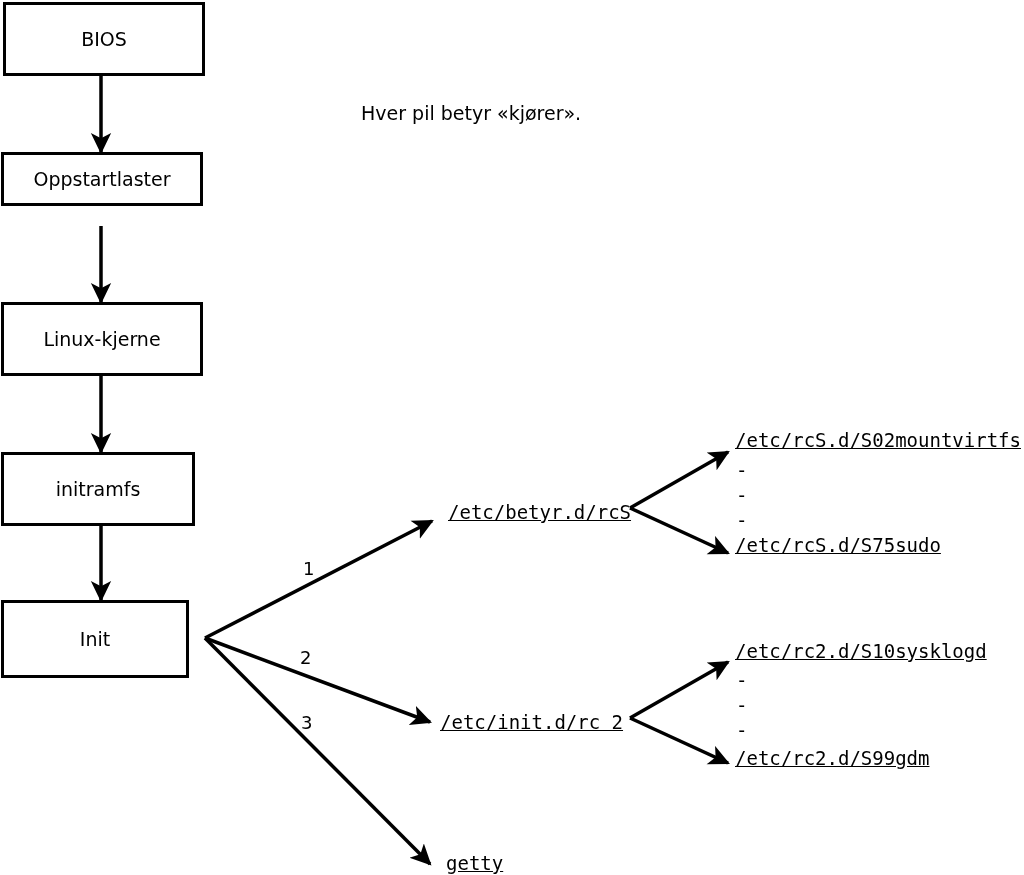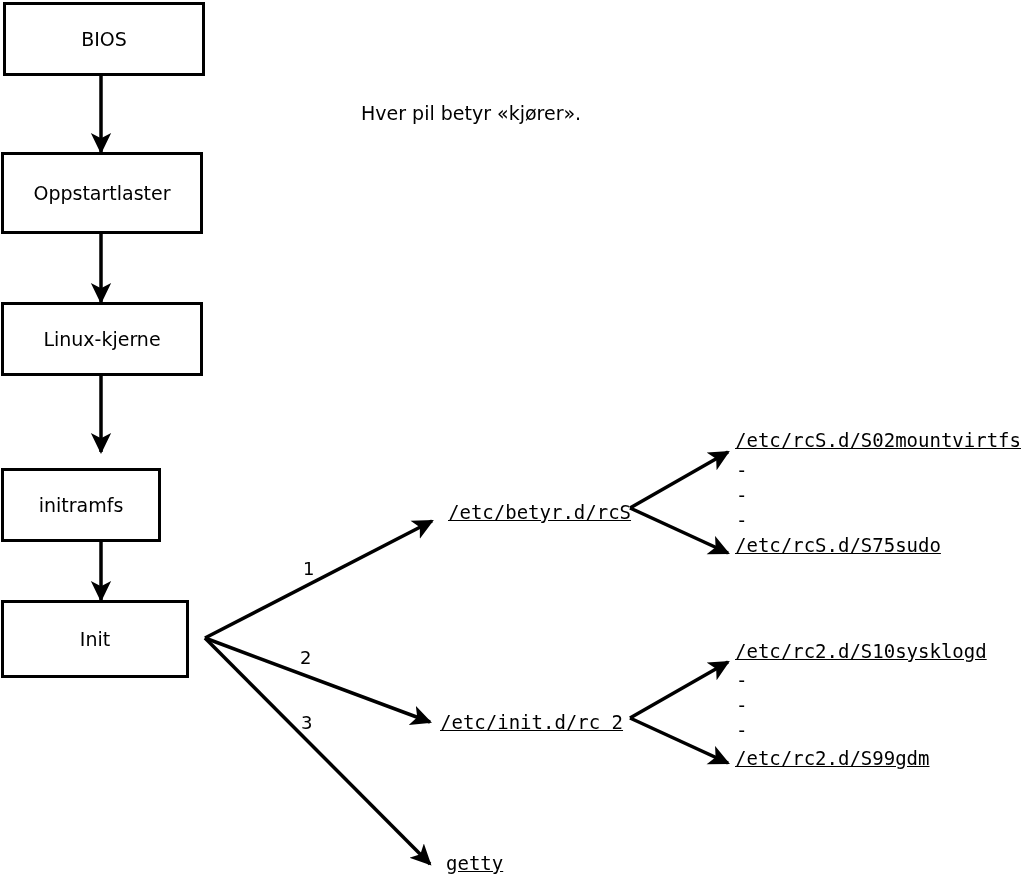--- a/index.html
+++ b/index.html
@@ -82,27 +82,27 @@
         <line x1="630" y1="508" x2="728" y2="452" stroke="#000000" stroke-width="3.5" marker-end="url(#arrowhead)"></line>
         <line x1="630" y1="508" x2="728" y2="553" stroke="#000000" stroke-width="3.5" marker-end="url(#arrowhead)"></line>
         <line x1="630" y1="718" x2="728" y2="662" stroke="#000000" stroke-width="3.5" marker-end="url(#arrowhead)"></line>
         <line x1="630" y1="718" x2="728" y2="763" stroke="#000000" stroke-width="3.5" marker-end="url(#arrowhead)"></line>
       </g>
   </svg>
 
   <div class="node-box" style="left: 3px; top: 2px; width: 202px; height: 74px; text-align: center;">
     <span class="node-label">BIOS</span>
   </div>
-  <div class="node-box" style="left: 1px; top: 152px; width: 202px; height: 82px;">
+  <div class="node-box" style="left: 1px; top: 152px; width: 202px; height: 54px;">
     <span class="node-label">Oppstartlaster</span>
   </div>
   <div class="node-box" style="left: 1px; top: 302px; width: 202px; height: 74px;">
     <span class="node-label">Linux-kjerne</span>
   </div>
-  <div class="node-box" style="left: 1px; top: 468px; width: 160px; height: 74px;">
+  <div class="node-box" style="left: 1px; top: 452px; width: 194px; height: 74px;">
     <span class="node-label">initramfs</span>
   </div>
   <div class="node-box" style="left: 1px; top: 600px; width: 188px; height: 78px;">
     <span class="node-label">Init</span>
   </div>
 
   <div class="mono-label" style="left: 448px; top: 503px;">/etc/betyr.d/rcS</div>
   <div class="mono-label" style="left: 440px; top: 713px;">/etc/init.d/rc 2</div>
   <div class="mono-label" style="left: 446px; top: 854px;">getty</div>
   <div class="mono-label" style="left: 735px; top: 431px;">/etc/rcS.d/S02mountvirtfs</div>

